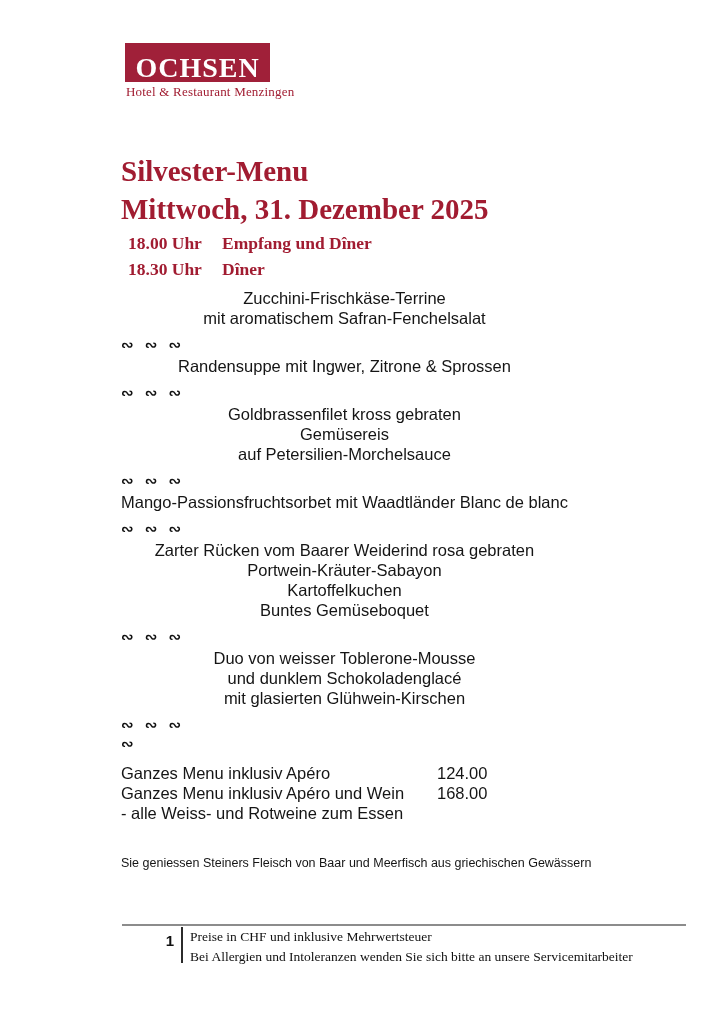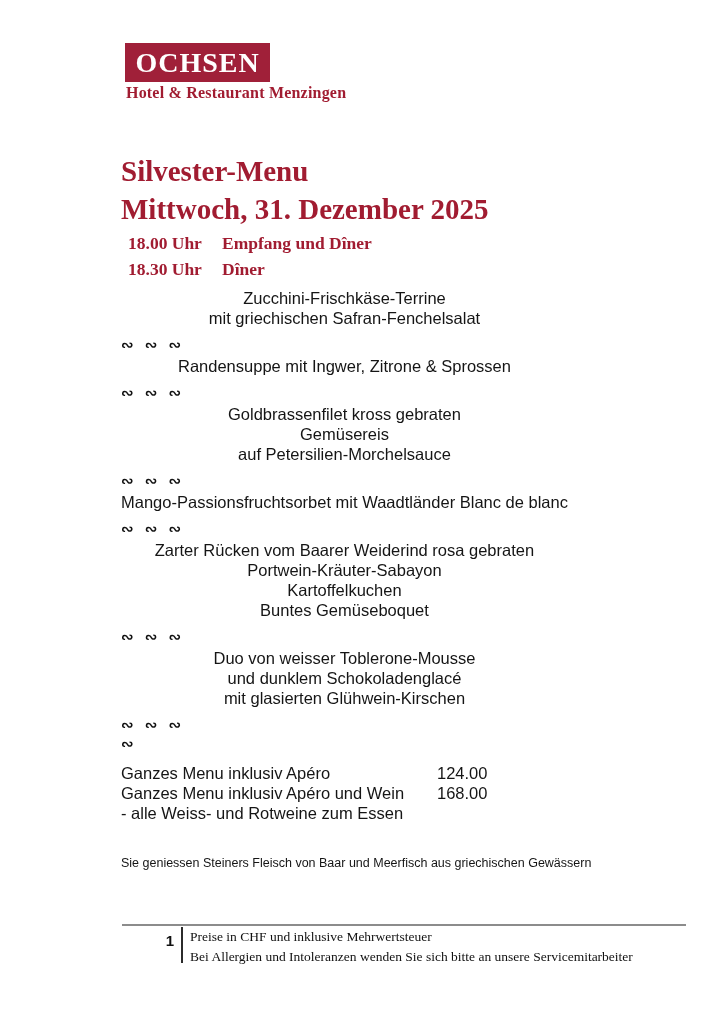--- a/index.html
+++ b/index.html
@@ -11,31 +11,31 @@
     overflow: hidden;
     font-family: "Liberation Sans", sans-serif;
     color: #151515;
   }
 
   
   .logo-box {
     position: absolute; left: 125px; top: 43px;
     width: 145px; height: 39px;
     background: #a02039;
-    display: flex; align-items: center; justify-content: center;
+    display: flex; align-items: flex-end; justify-content: center;
   }
   .logo-text {
     font-family: "Liberation Serif", "DejaVu Serif", serif;
     font-weight: bold; font-size: 28px; line-height: 1;
     color: #ffffff; letter-spacing: 1px;
   }
   .logo-subtitle {
     position: absolute; left: 126px; top: 84px;
     font-family: "Liberation Serif", "DejaVu Serif", serif;
-    font-weight: bold; font-size: 16px; color: #a11c31;
+    font-weight: normal; font-size: 13px; color: #a11c31;
     letter-spacing: 0.2px; white-space: nowrap;
   }
 
   
   .title-block {
     position: absolute; left: 121px; top: 152px;
     font-family: "Liberation Serif", "DejaVu Serif", serif;
     font-weight: bold; font-size: 29px; line-height: 38px;
     color: #a11c31; white-space: nowrap;
   }
@@ -116,21 +116,21 @@
       <span class="schedule-event">Empfang und Dîner</span>
     </div>
     <div class="schedule-row">
       <span class="schedule-time">18.30 Uhr</span>
       <span class="schedule-event">Dîner</span>
     </div>
   </div>
 
   <div class="menu-body">
     <div class="line-dish">Zucchini-Frischkäse-Terrine</div>
-    <div class="line-dish">mit griechischen Safran-Fenchelsalat</div>
+    <div class="line-dish">mit aromatischem Safran-Fenchelsalat</div>
     <div class="line-orn">∾ ∾ ∾</div>
     <div class="line-dish">Randensuppe mit Ingwer, Zitrone &amp; Sprossen</div>
     <div class="line-orn">∾ ∾ ∾</div>
     <div class="line-dish">Goldbrassenfilet kross gebraten</div>
     <div class="line-dish">Gemüsereis</div>
     <div class="line-dish">auf Petersilien-Morchelsauce</div>
     <div class="line-orn">∾ ∾ ∾</div>
     <div class="line-dish">Mango-Passionsfruchtsorbet mit Waadtländer Blanc de blanc</div>
     <div class="line-orn">∾ ∾ ∾</div>
     <div class="line-dish">Zarter Rücken vom Baarer Weiderind rosa gebraten</div>

